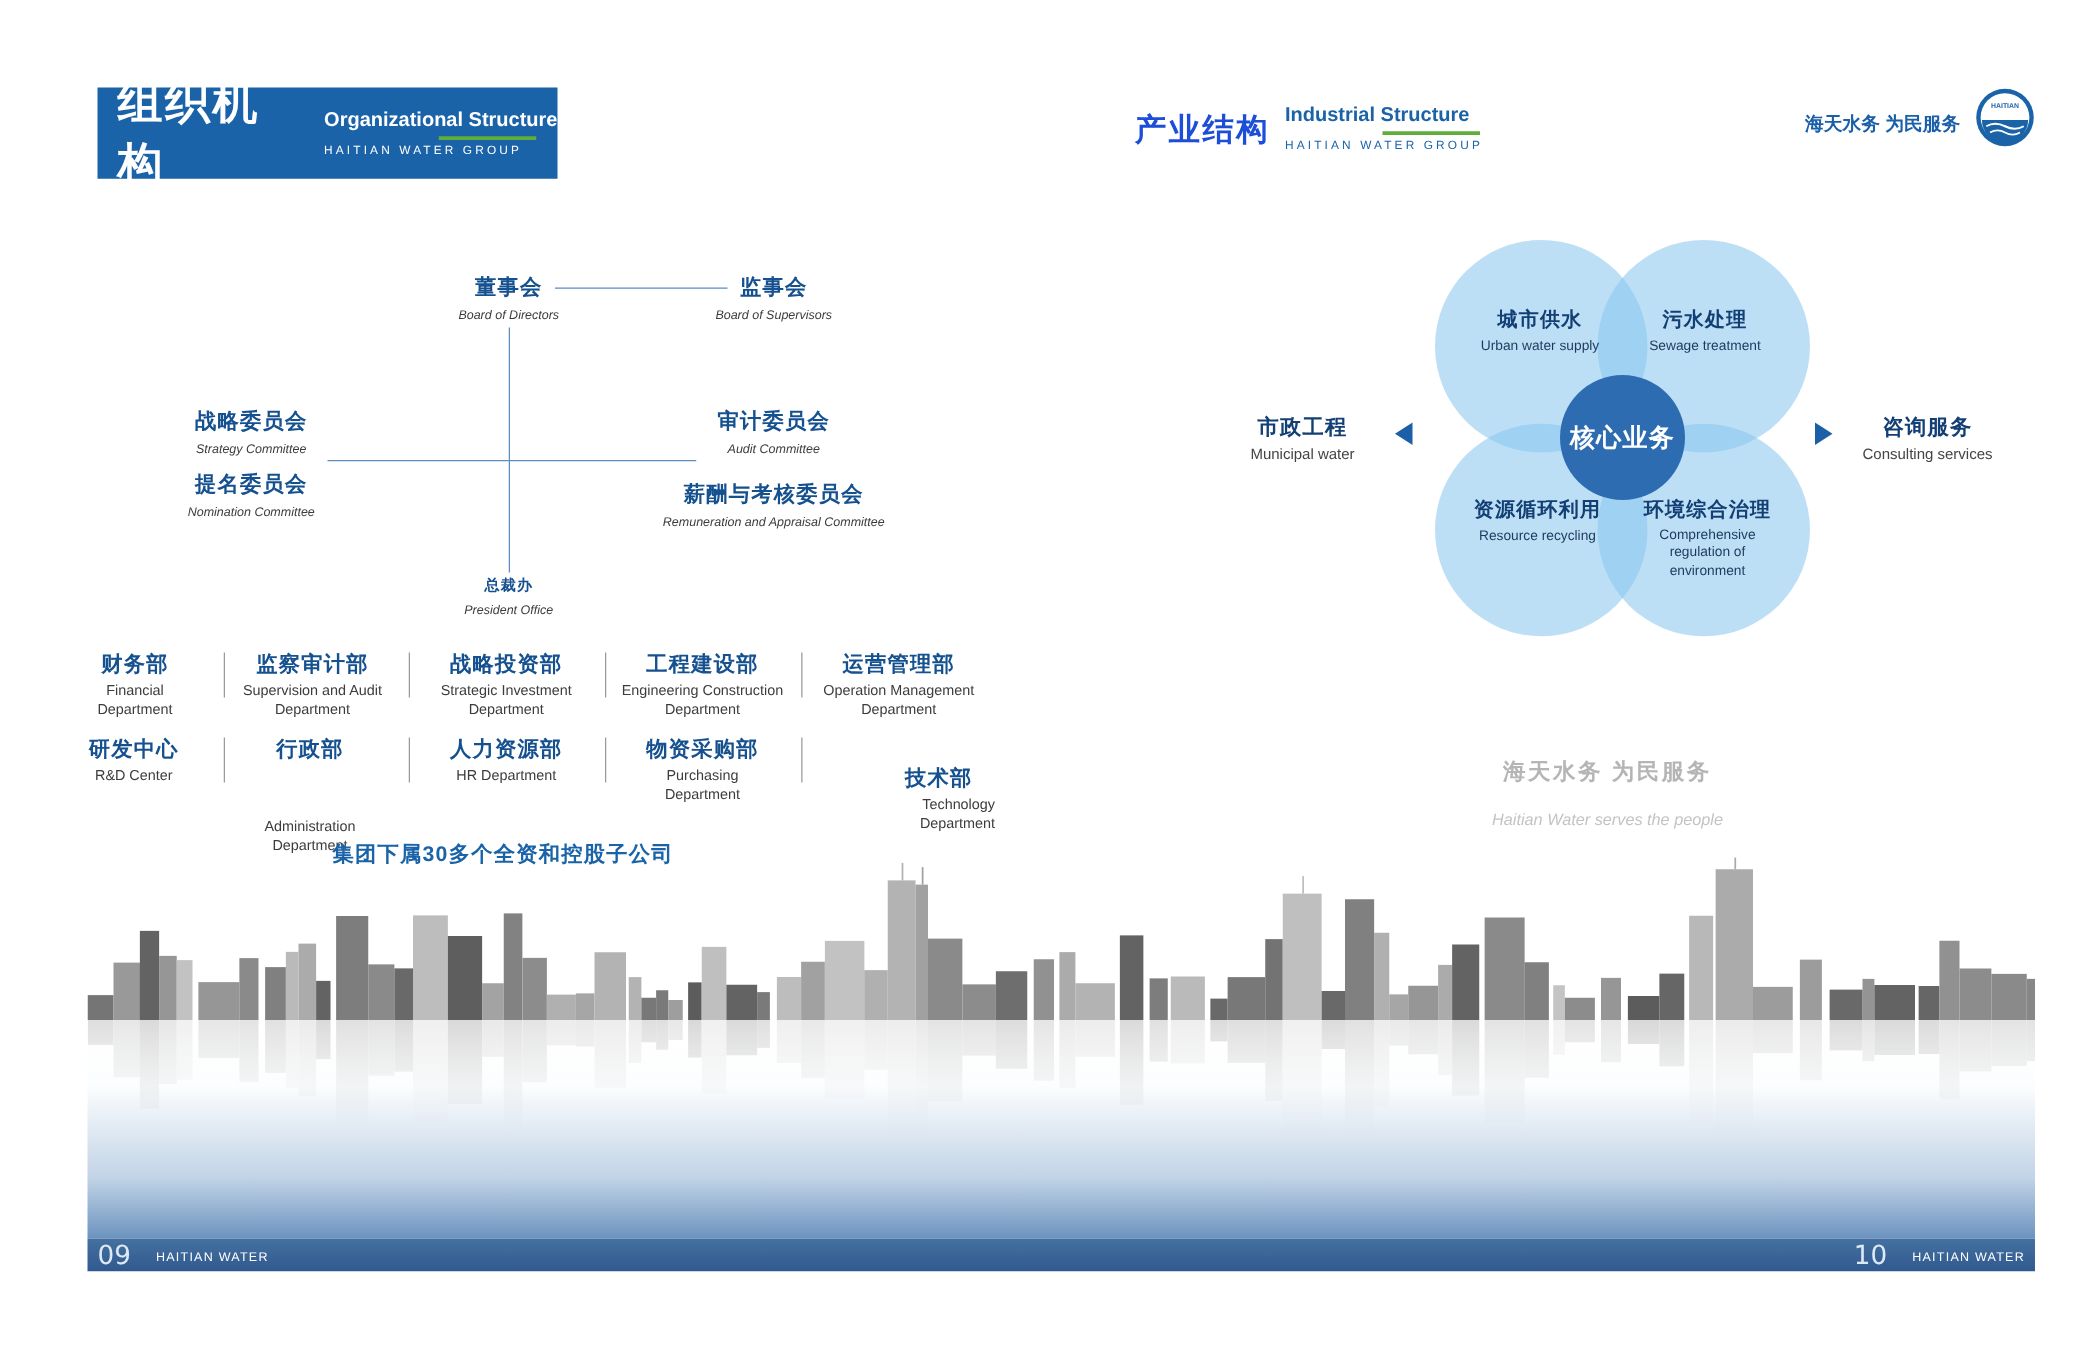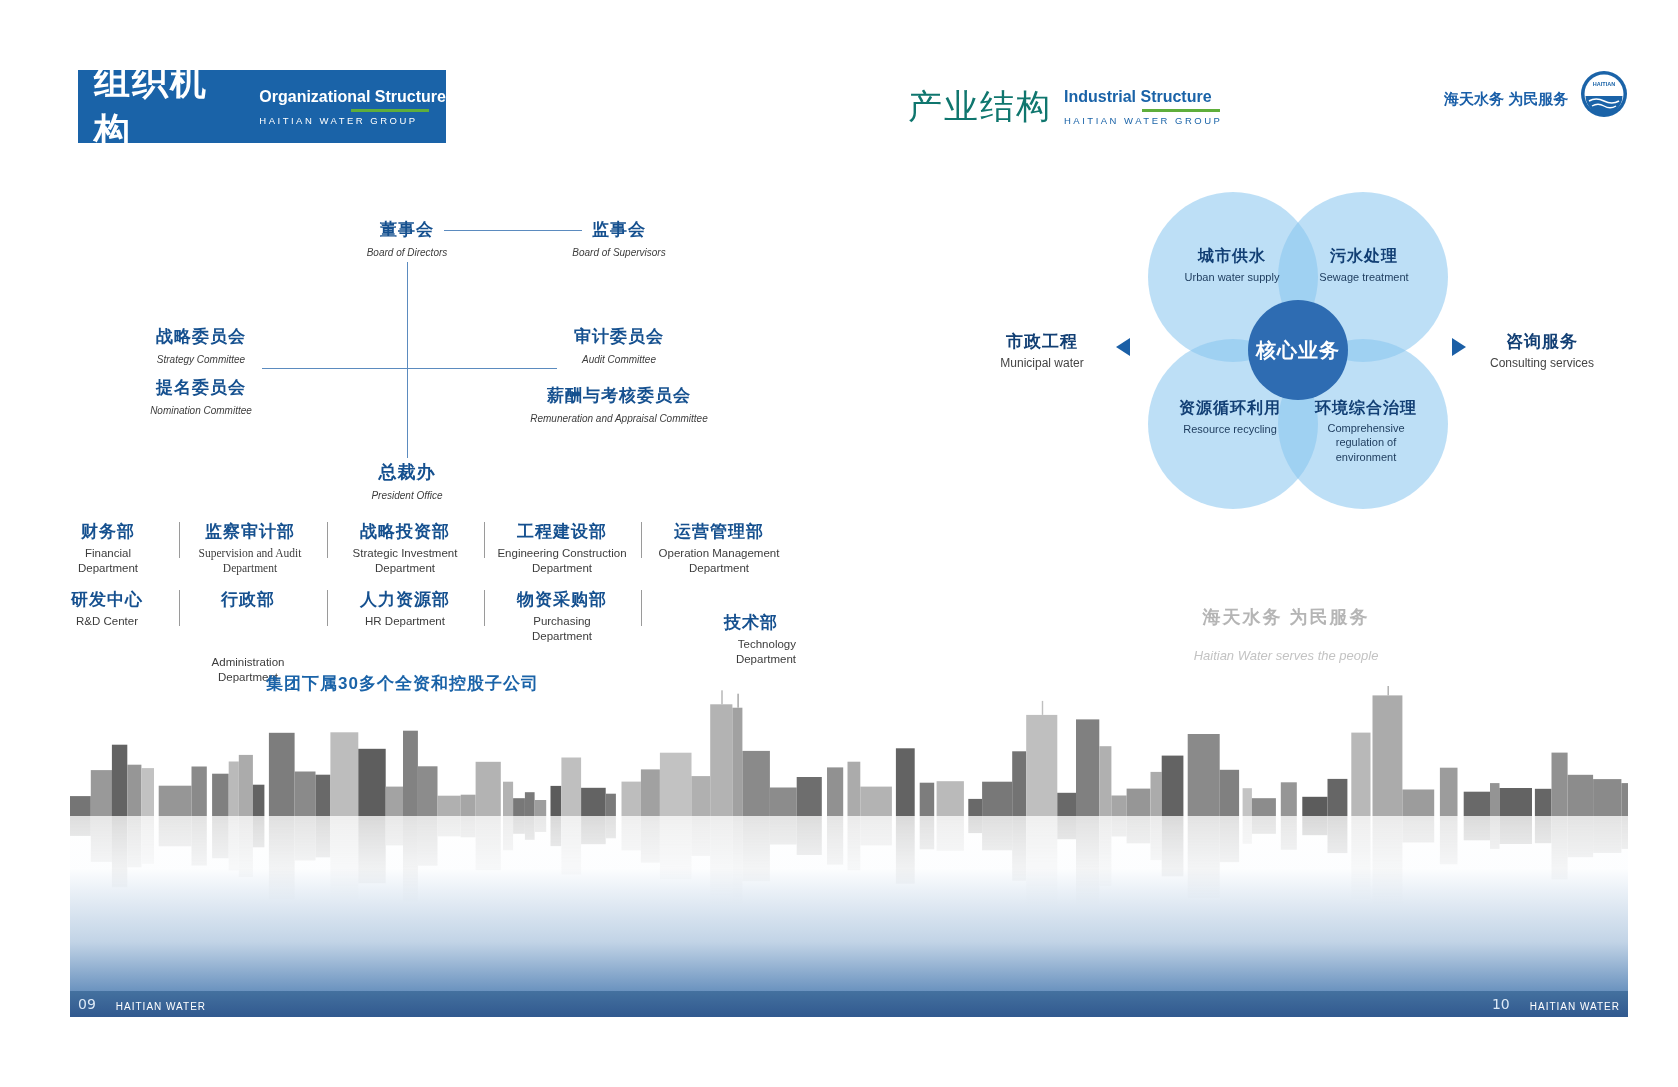--- a/index.html
+++ b/index.html
@@ -10,21 +10,21 @@
   .header-box{position:absolute;left:78px;top:70px;width:368px;height:73px;background:#1a63a8;
     display:flex;align-items:center;gap:14px;padding-left:16px;box-sizing:border-box;}
   .header-box .cn{color:#fff;font-size:36px;font-weight:bold;letter-spacing:2px;}
   .hdr-en{display:flex;flex-direction:column;}
   .hdr-en .en{font-size:16px;font-weight:bold;white-space:nowrap;}
   .hdr-en .bar{height:3px;width:78px;margin:3px 0 3px 92px;}
   .hdr-en .grp{font-size:9.5px;letter-spacing:2.5px;white-space:nowrap;}
   .header-box .hdr-en .en,.header-box .hdr-en .grp{color:#fff;}
 
   .header-right{position:absolute;left:908px;top:84px;display:flex;align-items:center;gap:12px;}
-  .header-right .cn{color:#0f766e;font-size:34px;font-weight:normal;letter-spacing:2px;}
+  .header-right .cn{color:#1d4ed8;font-size:25px;font-weight:bold;letter-spacing:2px;}
   .header-right .hdr-en .en,.header-right .hdr-en .grp{color:#1a63a8;}
   .header-right .hdr-en .bar{margin-left:78px;}
 
   .slogan-top{position:absolute;left:1444px;top:90px;color:#1a5fa8;font-size:15px;font-weight:bold;white-space:nowrap;}
   .logo{position:absolute;left:1580px;top:70px;width:48px;height:48px;}
 
   
   .node{position:absolute;text-align:center;transform:translateX(-50%);}
   .node .cn{color:#15508f;font-size:17px;font-weight:bold;white-space:nowrap;letter-spacing:1px;}
   .node .en{color:#3c3c3c;font-size:10px;margin-top:6px;line-height:1.25;font-style:italic;}
@@ -61,21 +61,21 @@
   .skyline{position:absolute;left:70px;top:686px;width:1558px;height:130px;}
   .skyline-ref{position:absolute;left:70px;top:816px;width:1558px;height:130px;transform:scaleY(-1);opacity:.28;
     -webkit-mask-image:linear-gradient(to top,rgba(0,0,0,.85) 0%,transparent 70%);
     mask-image:linear-gradient(to top,rgba(0,0,0,.85) 0%,transparent 70%);}
   .bottom-grad{position:absolute;left:70px;top:816px;width:1558px;height:175px;
     background:linear-gradient(to bottom,rgba(255,255,255,0) 0%,rgba(244,248,252,0.25) 30%,rgba(183,204,226,0.85) 72%,rgba(107,147,191,1) 100%);}
   .page-bar{position:absolute;left:70px;top:991px;width:1558px;height:26px;
     background:linear-gradient(to bottom,#44719f,#31598f);display:flex;align-items:center;justify-content:space-between;
     padding:0 8px;box-sizing:border-box;}
   .bar-group{display:flex;align-items:center;}
-  .pagenum{font-size:14px;color:#dce9f7;font-family:"DejaVu Sans",sans-serif;}
+  .pagenum{font-size:21px;color:#dce9f7;font-family:"DejaVu Sans",sans-serif;}
   .pagebrand{font-size:10px;color:#fff;letter-spacing:1px;margin-left:20px;margin-top:4px;}
 </style>
 </head>
 <body>
 
 <div class="canvas">
 
   <div class="header-box">
     <div class="cn">组织机构</div>
     <div class="hdr-en">
@@ -128,31 +128,31 @@
   </div>
   <div class="node" style="left:201px;top:376px;">
     <div class="cn">提名委员会</div>
     <div class="en nw">Nomination Committee</div>
   </div>
   <div class="node" style="left:619px;top:384px;">
     <div class="cn">薪酬与考核委员会</div>
     <div class="en nw">Remuneration and Appraisal Committee</div>
   </div>
   <div class="node" style="left:407px;top:460px;">
-    <div class="cn" style="font-size:18px;">总裁办</div>
+    <div class="cn" style="font-size:12px;">总裁办</div>
     <div class="en nw">President Office</div>
   </div>
 
   <div class="dept" style="left:108px;top:520px;">
     <div class="cn">财务部</div>
     <div class="en" style="max-width:90px;">Financial Department</div>
   </div>
   <div class="dept" style="left:250px;top:520px;">
     <div class="cn">监察审计部</div>
-    <div class="en" style="max-width:112px;font-family:Liberation Serif, serif;">Supervision and Audit Department</div>
+    <div class="en" style="max-width:112px;">Supervision and Audit Department</div>
   </div>
   <div class="dept" style="left:405px;top:520px;">
     <div class="cn">战略投资部</div>
     <div class="en" style="max-width:126px;">Strategic Investment Department</div>
   </div>
   <div class="dept" style="left:562px;top:520px;">
     <div class="cn">工程建设部</div>
     <div class="en" style="max-width:150px;">Engineering Construction Department</div>
   </div>
   <div class="dept" style="left:719px;top:520px;">

